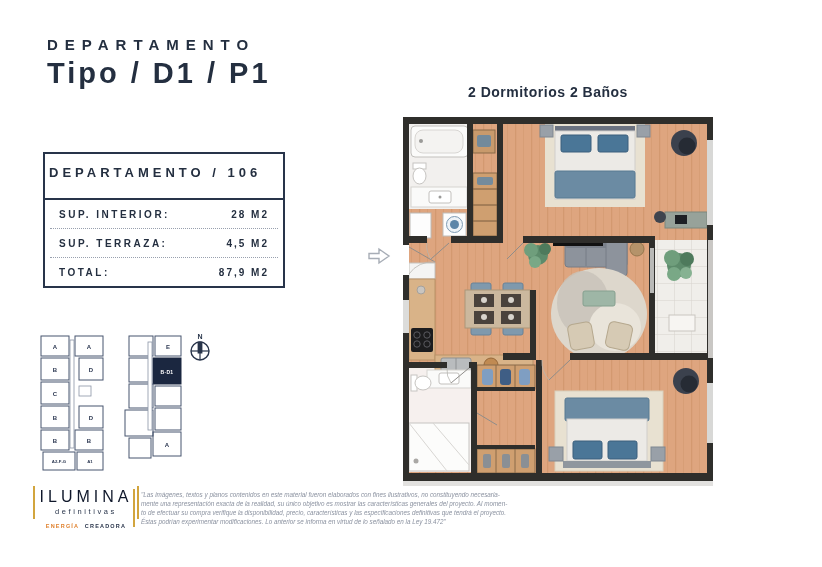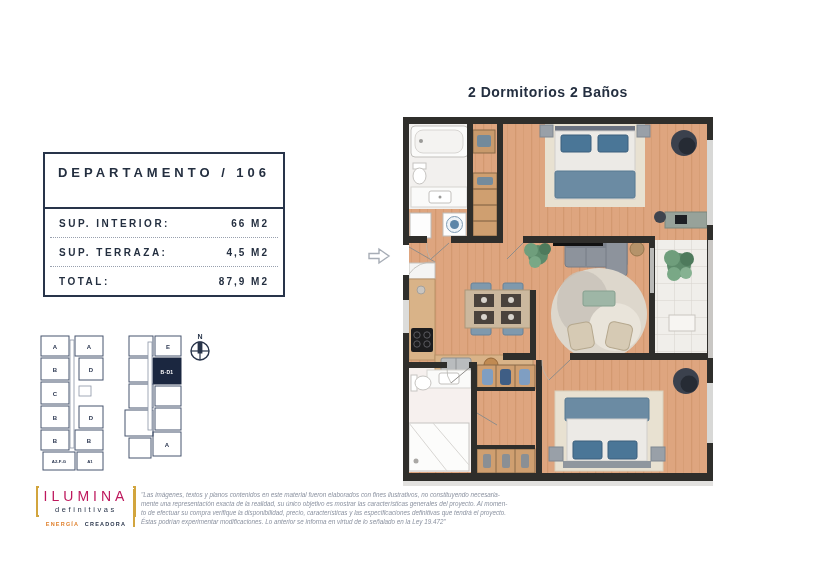--- a/index.html
+++ b/index.html
@@ -8,21 +8,21 @@
   .page { position:absolute; inset:0; background:#fff; }
 
   
   .title-block { position:absolute; left:47px; top:36px; }
   .eyebrow { font-size:15px; font-weight:700; letter-spacing:7px; color:#242f40; }
   .main-title { font-size:29px; font-weight:600; letter-spacing:3px; color:#242f40; margin-top:4px; }
   .subtitle { position:absolute; left:468px; top:84px; font-size:14px; font-weight:700; letter-spacing:0.5px; color:#242f40; }
 
   
   .info-table { position:absolute; left:43px; top:152px; width:242px; border:2px solid #28344a; background:#fff; }
-  .it-header { text-align:center; font-size:13px; font-weight:700; letter-spacing:4px; padding:11px 4px 27px; border-bottom:2px solid #28344a; }
+  .it-header { text-align:left; font-size:13px; font-weight:700; letter-spacing:4px; padding:11px 4px 18px; border-bottom:2px solid #28344a; }
   .it-row { display:flex; justify-content:space-between; align-items:center; padding:9px 14px 8px; }
   .it-row.dotted { border-bottom:1.5px dotted #98a0ae; margin:0 5px; padding:9px 9px 8px;gap:30px; }
   .it-label { font-size:10px; font-weight:700; letter-spacing:2.5px; }
   .it-value { font-size:10px; font-weight:700; letter-spacing:2px; }
 
   
   .keyplan { position:absolute; left:33px; top:330px; }
   .kp-cell { fill:none; stroke:#47556f; stroke-width:1; }
   .kp-core { fill:#fff; stroke:#8b94a6; stroke-width:0.8; }
   .kp-label { font:700 6px "Liberation Sans", sans-serif; fill:#2a3650; text-anchor:middle; }
@@ -40,40 +40,44 @@
   .thinline { stroke:#8f8d8a; stroke-width:1; fill:none; }
   .arc { stroke:#b9b7b3; stroke-width:0.8; fill:none; }
 
   
   .logo { position:absolute; left:36px; top:486px; width:100px; }
   .logo-row { display:flex; align-items:stretch; justify-content:center; }
   .bracket { width:7px; border:2px solid #d2a53e; }
   .bracket.l { border-right:none; }
   .bracket.r { border-left:none; }
   .logo-text { text-align:center; padding:2px 5px 3px; }
-  .logo-name { font-size:14px; letter-spacing:4px; font-weight:500; color:#be185d; }
+  .logo-name { font-size:16px; letter-spacing:4px; font-weight:500; color:#0f172a; }
   .logo-sub { font-size:7.5px; letter-spacing:2.6px; color:#28344a; margin-top:1px; }
   .logo-tagline { text-align:center; margin-top:4px; font-size:5.5px; font-weight:700; letter-spacing:1.2px; }
   .tag-l { color:#e0822f; } .tag-r { color:#28344a; margin-left:3px; }
   .footer-divider { position:absolute; left:133px; top:489px; width:2px; height:38px; background:#d2a53e; }
   .disclaimer { position:absolute; left:141px; top:490px; width:345px; font-size:6.3px; font-style:italic; color:#8b92a0; line-height:9px; }
   .disclaimer div { white-space:nowrap; }
 </style>
 </head>
 <body>
 
 <div class="page">
 
+  <header class="title-block">
+    <div class="eyebrow">DEPARTAMENTO</div>
+    <div class="main-title">Tipo / D1 / P1</div>
+  </header>
   <div class="subtitle">2 Dormitorios 2 Baños</div>
 
   <section class="info-table">
     <div class="it-header">DEPARTAMENTO / 106</div>
     <div class="it-row dotted">
       <span class="it-label">SUP. INTERIOR:</span>
-      <span class="it-value">66 M2</span>
+      <span class="it-value">28 M2</span>
     </div>
     <div class="it-row dotted">
       <span class="it-label">SUP. TERRAZA:</span>
       <span class="it-value">4,5 M2</span>
     </div>
     <div class="it-row">
       <span class="it-label">TOTAL:</span>
       <span class="it-value">87,9 M2</span>
     </div>
   </section>

